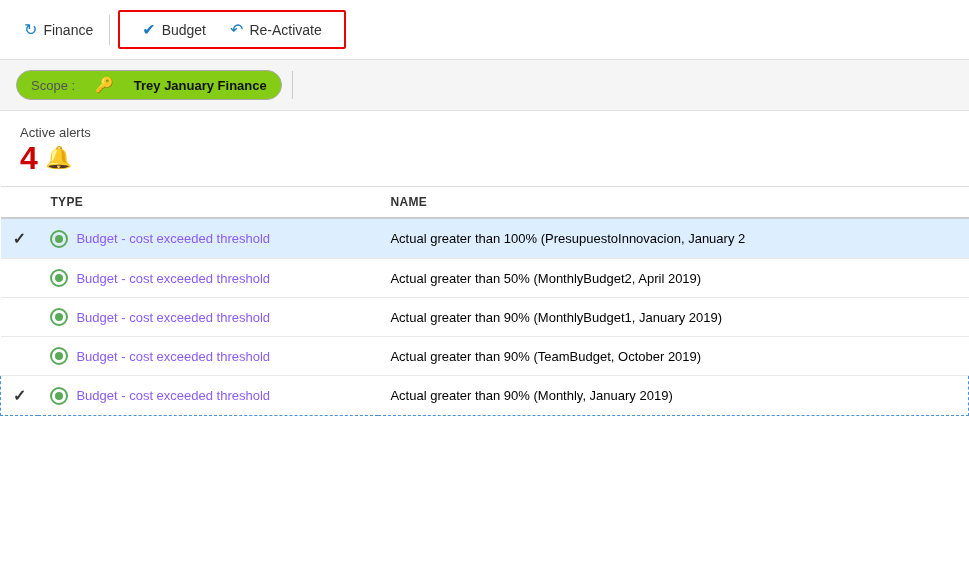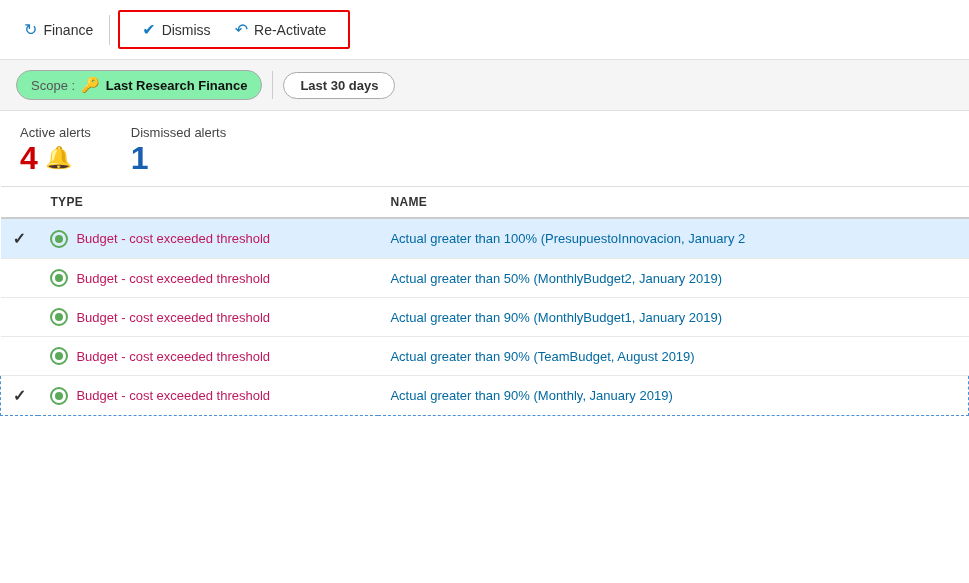--- a/index.html
+++ b/index.html
@@ -70,25 +70,25 @@
       display: flex;
       align-items: center;
       padding: 10px 16px;
       background: #f5f5f5;
       border-bottom: 1px solid #e0e0e0;
       gap: 10px;
     }
     .scope-pill {
       display: flex;
       align-items: center;
-      gap: 6px;
+      gap: 20px;
       border: 1px solid #aaa;
       border-radius: 20px;
       padding: 5px 14px;
-      background: #86efac;
+      background: #84cc16;
       font-size: 13px;
       cursor: pointer;
     }
     .scope-label { color: #555; }
     .scope-key-icon { font-size: 15px; }
     .scope-value { font-weight: 600; color: #111; }
     .filter-bar-divider {
       width: 1px;
       height: 28px;
       background: #ccc;
@@ -112,21 +112,21 @@
       font-weight: 600;
       cursor: pointer;
       white-space: nowrap;
     }
 
     
     .stats-bar {
       display: flex;
       align-items: flex-start;
       padding: 14px 20px 8px 20px;
-      gap: 40px;
+      gap: 32px;
     }
     .stat-block { display: flex; flex-direction: column; }
     .stat-label { font-size: 13px; color: #444; margin-bottom: 2px; }
     .stat-value-row { display: flex; align-items: center; gap: 8px; }
     .stat-number-red { font-size: 32px; font-weight: 700; color: #cc0000; line-height: 1; }
     .stat-number-blue { font-size: 32px; font-weight: 700; color: #1a5fb0; line-height: 1; }
     .stat-bell { font-size: 22px; color: #555; }
 
     
     .alerts-table {
@@ -179,72 +179,63 @@
       align-items: center;
       justify-content: center;
       flex-shrink: 0;
     }
     .budget-icon-inner {
       width: 8px;
       height: 8px;
       background: #5aaa5a;
       border-radius: 50%;
     }
-    .type-text { font-size: 13px; color: #be185d; }
-    .name-text { font-size: 13px; color: #0369a1; }
+    .type-text { font-size: 13px; color: #8b5cf6; }
+    .name-text { font-size: 13px; color: #000000; }
     .col-type { width: 340px; }
 
     
     .checkmark { font-weight: 900; font-size: 16px; }
   </style>
 </head>
 <body>
 
 <div class="toolbar">
   <button class="toolbar-btn">
     <span class="icon-refresh">↻</span>
     <span>Finance</span>
   </button>
   <div class="toolbar-divider"></div>
   <div class="toolbar-action-group">
     <button class="toolbar-action-btn">
       <span class="icon-dismiss">✔</span>
-      <span>Dismiss</span>
+      <span>Budget</span>
     </button>
     <button class="toolbar-action-btn">
       <span class="icon-reactivate">↶</span>
       <span>Re-Activate</span>
     </button>
   </div>
 </div>
 
 <div class="filter-bar">
   <div class="scope-pill">
     <span class="scope-label">Scope :</span>
     <span class="scope-key-icon">🔑</span>
-    <span class="scope-value">Last Research Finance</span>
+    <span class="scope-value">Trey January Finance</span>
   </div>
   <div class="filter-bar-divider"></div>
-  <div class="days-pill">
-    <span>Last 30 days</span>
-  </div>
 </div>
 
 <div class="stats-bar">
   <div class="stat-block">
     <span class="stat-label">Active alerts</span>
     <div class="stat-value-row">
       <span class="stat-number-red">4</span>
       <span class="stat-bell">🔔</span>
-    </div>
-  </div>
-  <div class="stat-block">
-    <span class="stat-label">Dismissed alerts</span>
-    <div class="stat-value-row">
-      <span class="stat-number-blue">1</span>
     </div>
   </div>
 </div>
 
 <table class="alerts-table">
   <thead>
     <tr>
       <th></th>
       <th class="col-type">TYPE</th>
       <th>NAME</th>
@@ -266,21 +257,21 @@
       <tr>
         <td class="check-col"></td>
         <td>
     <div class="type-col">
       <div class="budget-icon">
         <div class="budget-icon-inner"></div>
       </div>
       <span class="type-text">Budget - cost exceeded threshold</span>
     </div>
   </td>
-        <td><span class="name-text">Actual greater than 50% (MonthlyBudget2, January 2019)</span></td>
+        <td><span class="name-text">Actual greater than 50% (MonthlyBudget2, April 2019)</span></td>
       </tr>
       <tr>
         <td class="check-col"></td>
         <td>
     <div class="type-col">
       <div class="budget-icon">
         <div class="budget-icon-inner"></div>
       </div>
       <span class="type-text">Budget - cost exceeded threshold</span>
     </div>
@@ -290,21 +281,21 @@
       <tr>
         <td class="check-col"></td>
         <td>
     <div class="type-col">
       <div class="budget-icon">
         <div class="budget-icon-inner"></div>
       </div>
       <span class="type-text">Budget - cost exceeded threshold</span>
     </div>
   </td>
-        <td><span class="name-text">Actual greater than 90% (TeamBudget, August 2019)</span></td>
+        <td><span class="name-text">Actual greater than 90% (TeamBudget, October 2019)</span></td>
       </tr>
       <tr class="dismissed-row">
         <td class="check-col"><span class="checkmark">✓</span></td>
         <td>
     <div class="type-col">
       <div class="budget-icon">
         <div class="budget-icon-inner"></div>
       </div>
       <span class="type-text">Budget - cost exceeded threshold</span>
     </div>

